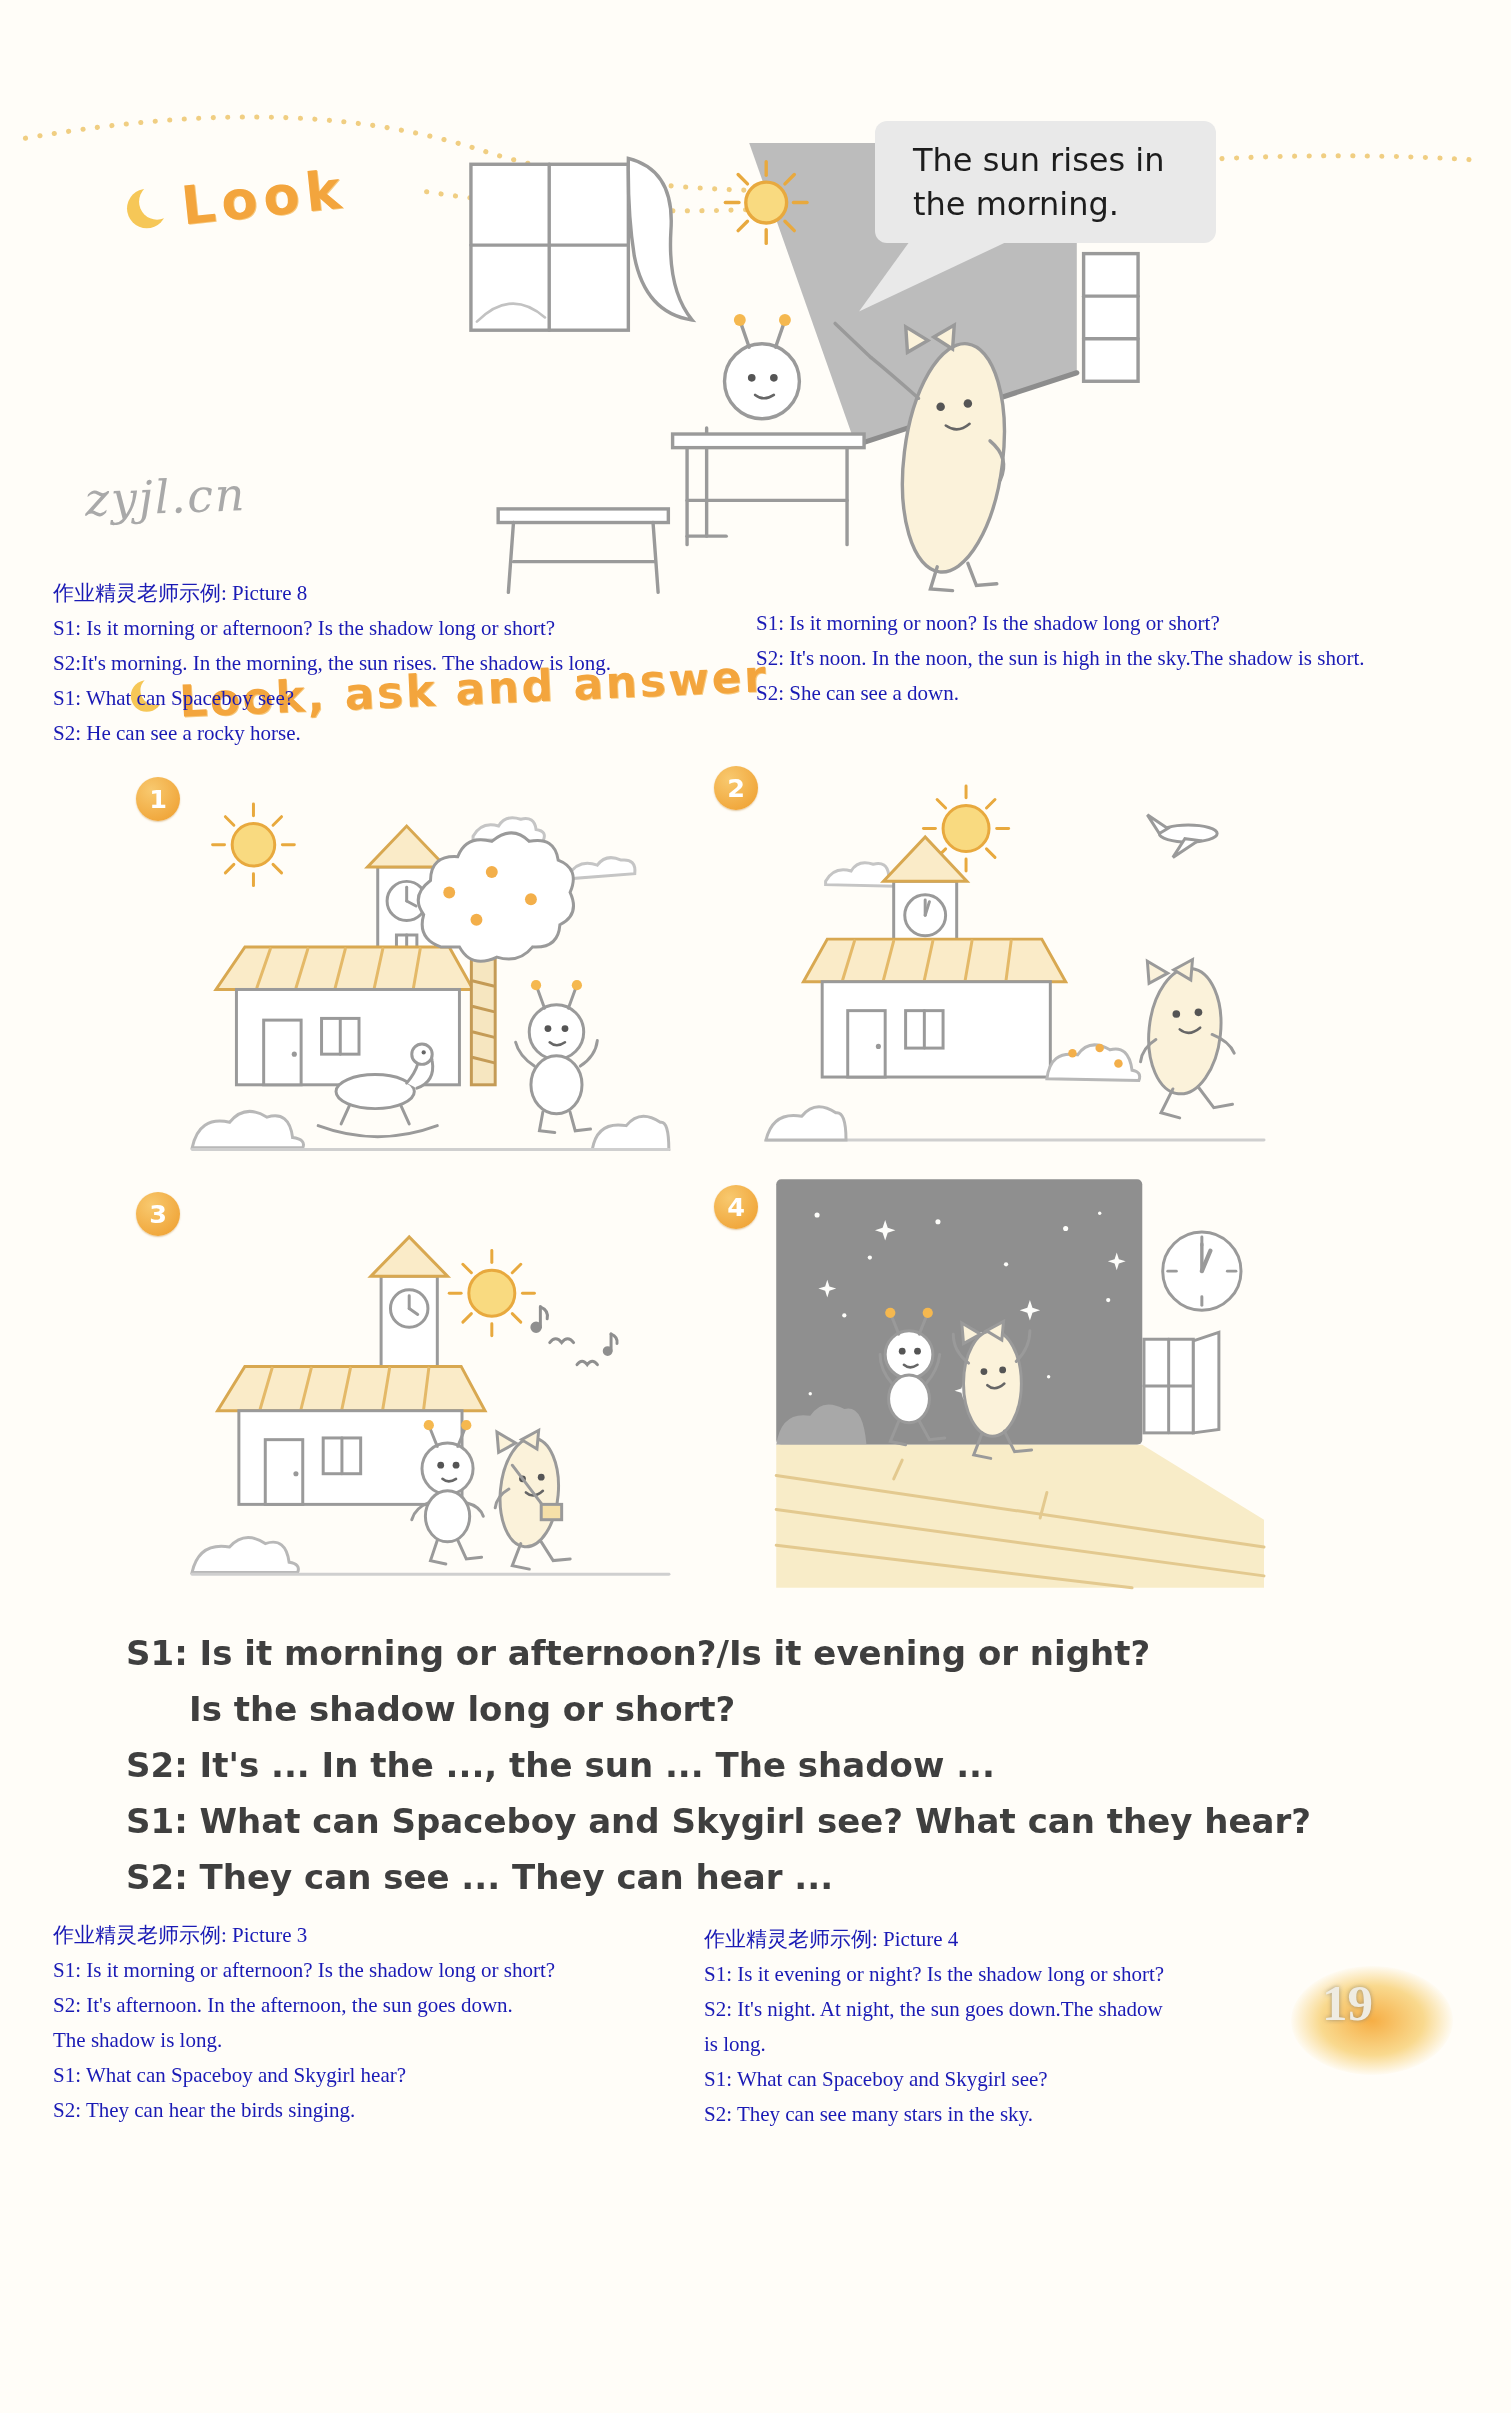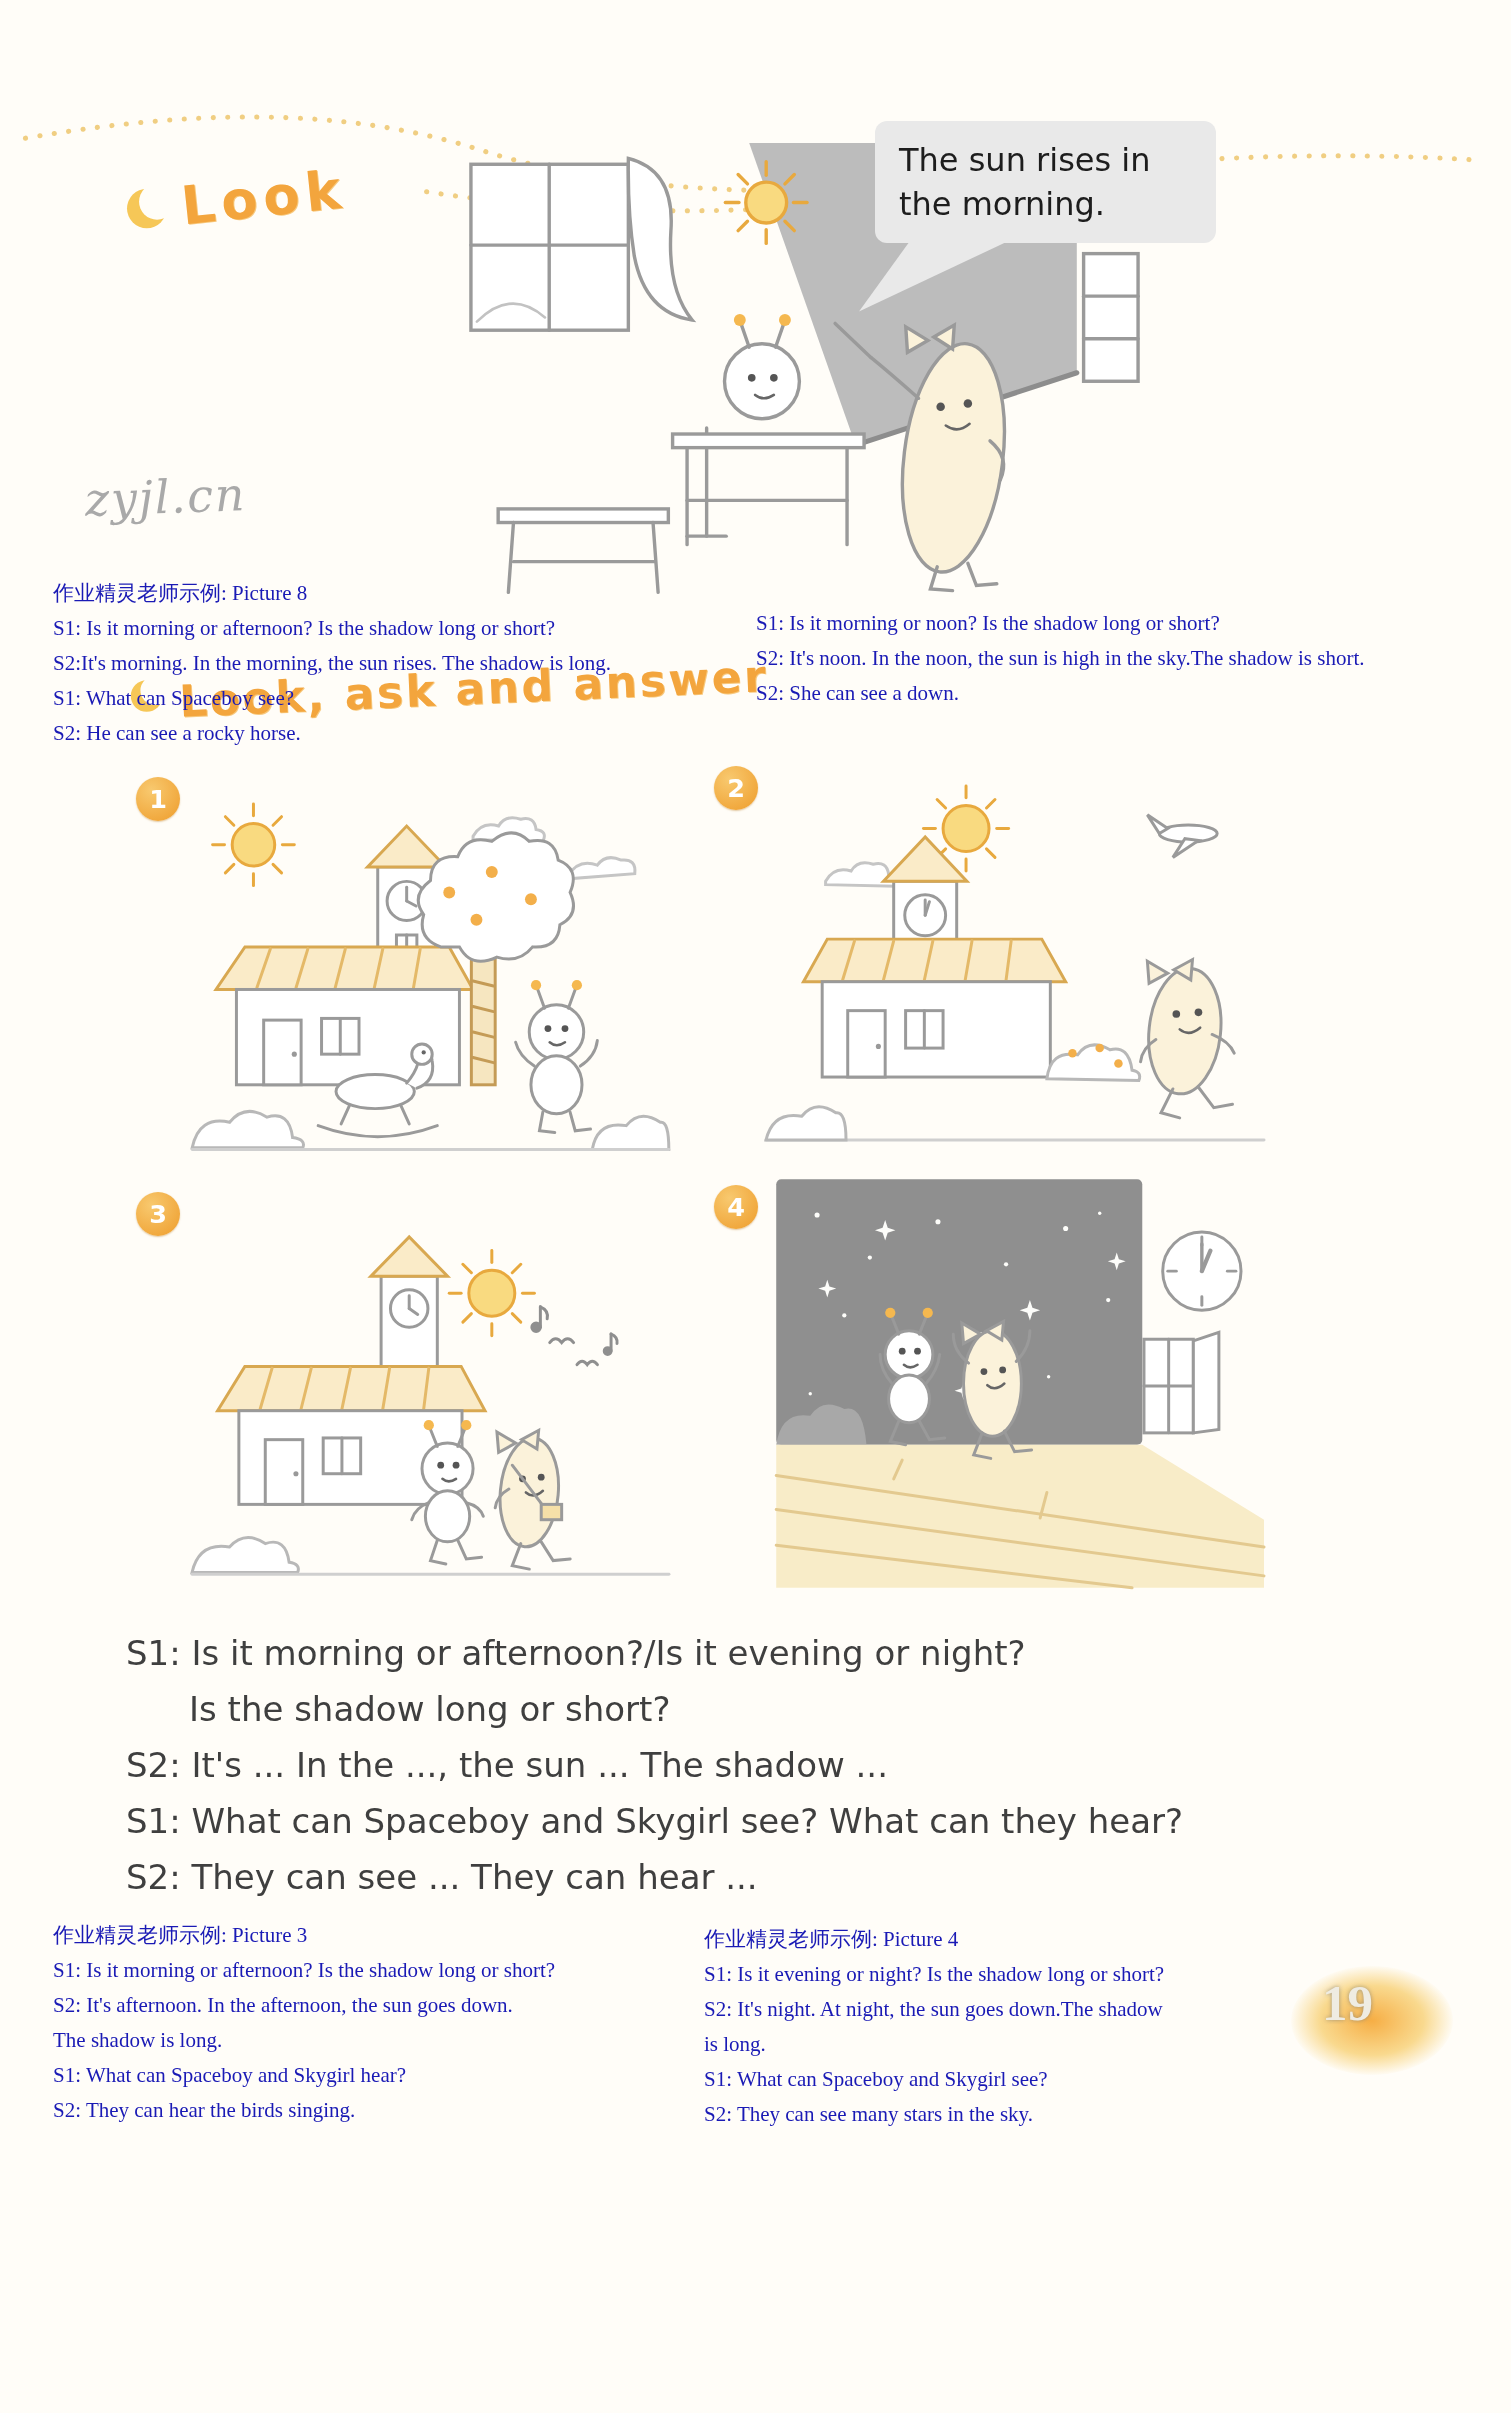--- a/index.html
+++ b/index.html
@@ -16,21 +16,21 @@
     position:absolute; color:#F3A53D; font-weight:800;
     font-family:"DejaVu Sans", sans-serif; white-space:nowrap;
     text-shadow:0.9px 0.9px 0 #f7c97f;
   }
   .look-title { left:181px; top:167px; font-size:53px; letter-spacing:6px; transform:rotate(-6deg); z-index:2;}
   .look-ask-title { left:179px; top:663px; font-size:44px; letter-spacing:2.6px; transform:rotate(-2.5deg); z-index:1;}
 
   
   .bubble {
     position:absolute; left:875px; top:121px; width:341px;
-    background:#e9e9e9; border-radius:12px; padding:17px 24px;
+    background:#e9e9e9; border-radius:12px; padding:17px 38px;
     font-family:"DejaVu Sans", sans-serif; font-size:32px; line-height:44px;
     color:#1d1d1d; z-index:3;
   }
   .bubble-tail { left:852px; top:237px; width:170px; height:78px; z-index:2; }
 
   
   .watermark {
     position:absolute; left:85px; top:470px; color:#a9a9a9;
     font-family:"DejaVu Serif", serif; font-style:italic; font-size:46px;
     transform:rotate(-2deg); letter-spacing:1.7px;
@@ -56,21 +56,21 @@
     z-index:4; box-shadow:0 0.9px 1.7px rgba(180,120,30,.4);
   }
   .badge-1 { left:136px; top:777px; }
   .badge-2 { left:714px; top:766px; }
   .badge-3 { left:136px; top:1192px; }
   .badge-4 { left:714px; top:1185px; }
 
   
   .dialogue {
     position:absolute; left:126px; top:1625px; z-index:5;
-    font-family:"DejaVu Sans", sans-serif; font-weight:400;
+    font-family:"DejaVu Sans", sans-serif; font-weight:700;
     font-size:34px; line-height:56px; color:#3f3f3f;
   }
   .dialogue div { white-space:nowrap; }
   .dialogue .indent { padding-left:63px; }
 
   
   .page-glow {
     position:absolute; left:1291px; top:1966px; width:162px; height:109px;
     background:radial-gradient(ellipse at center, #F6AE45 0%, #F9D98E 45%, rgba(249,217,142,0) 72%);
     border-radius:50%; z-index:6;

